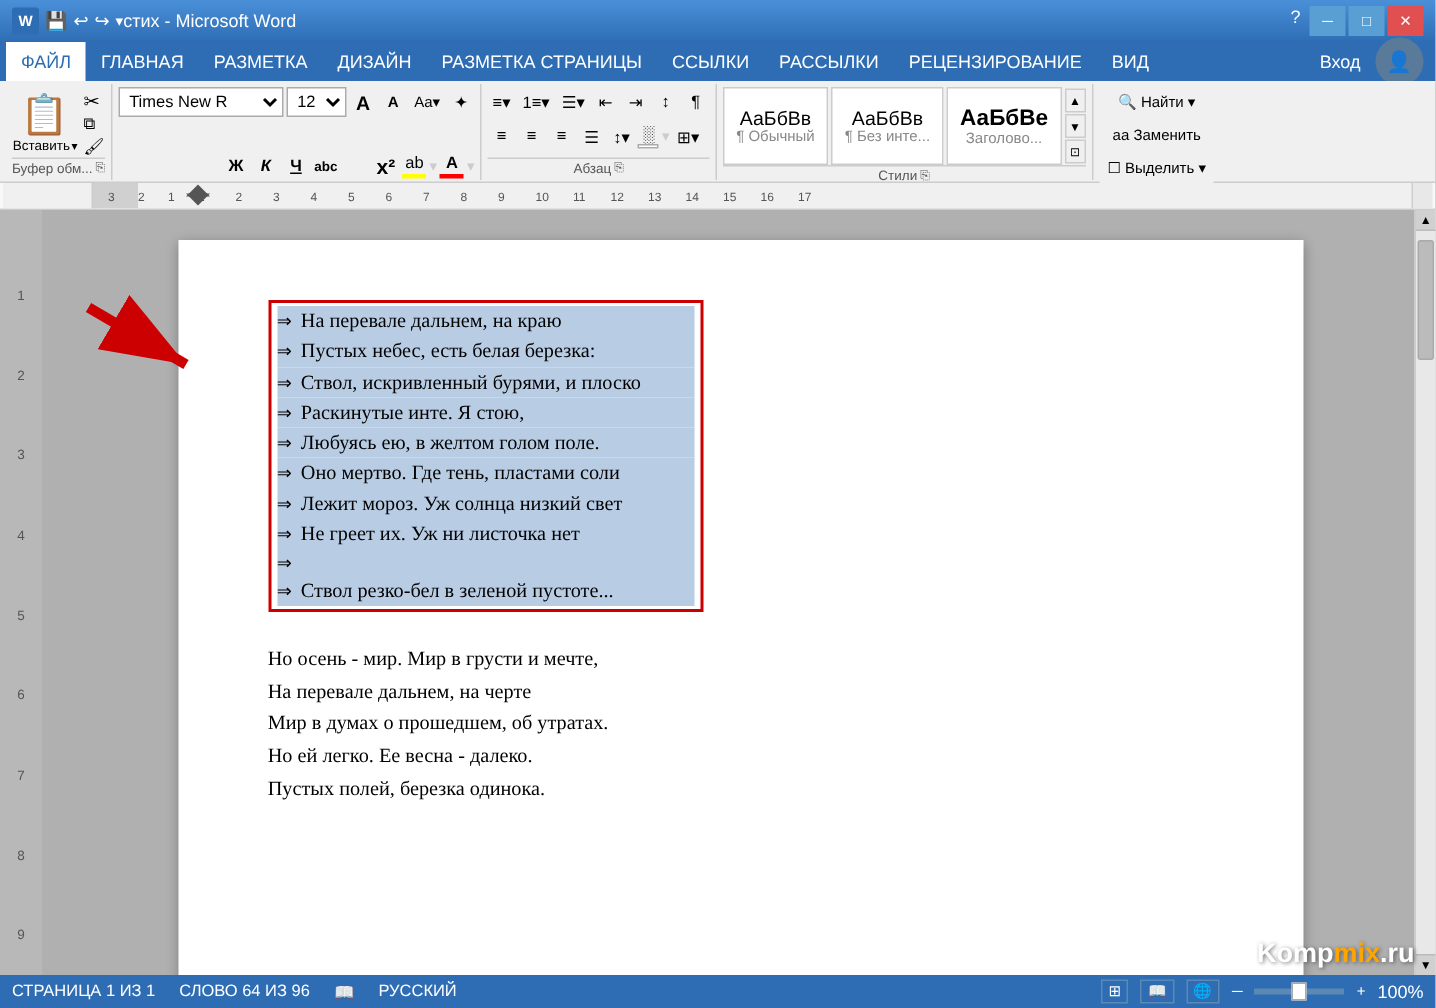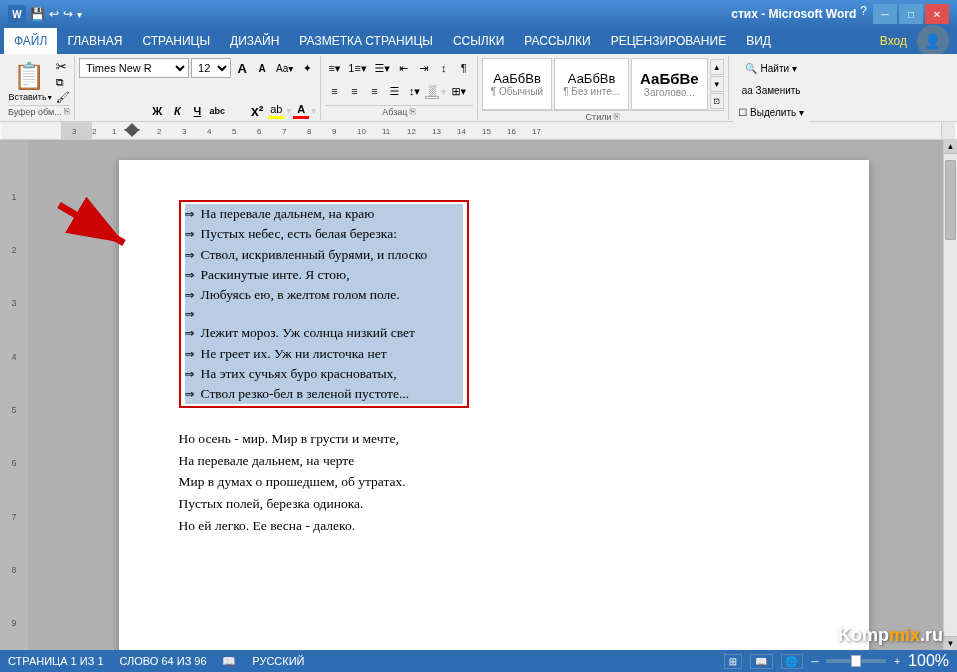--- a/index.html
+++ b/index.html
@@ -9,21 +9,21 @@
     .title-bar {
       background: linear-gradient(to bottom, #4a90d9, #2e6db4);
       height: 28px;
       display: flex;
       align-items: center;
       justify-content: space-between;
       padding: 0 8px;
       color: white;
     }
     .title-bar-left { display: flex; align-items: center; gap: 4px; }
-    .title-bar-title { flex: 1; text-align: right; font-size: 12px; color: white; font-weight: bold; }
+    .title-bar-title { flex: 1; text-align: left; font-size: 12px; color: white; }
     .title-bar-controls { display: flex; gap: 2px; }
     .title-btn { width: 24px; height: 20px; background: #5a9fd4; border: none; color: white; font-size: 10px; cursor: pointer; display: flex; align-items: center; justify-content: center; }
     .title-btn.close { background: #e05050; }
 
     
     .menu-bar {
       background: #2e6db4;
       height: 26px;
       display: flex;
       align-items: center;
@@ -35,21 +35,21 @@
       font-size: 12px;
       cursor: pointer;
       height: 100%;
       display: flex;
       align-items: center;
     }
     .menu-item.active {
       background: white;
       color: #2e6db4;
     }
-    .menu-right { margin-left: auto; color: #fde047; font-size: 12px; padding: 2px 10px; cursor: pointer; }
+    .menu-right { margin-left: auto; color: #ffffff; font-size: 12px; padding: 2px 10px; cursor: pointer; }
     .font-select {
       height: 20px;
       font-size: 11px;
       border: 1px solid #aaa;
       background: white;
       padding: 0 2px;
       width: 110px;
       cursor: pointer;
     }
     .size-select {
@@ -313,21 +313,21 @@
       <span style="color:white;font-size:12px;cursor:pointer;padding:0 4px;">?</span>
       <button class="title-btn">─</button>
       <button class="title-btn">□</button>
       <button class="title-btn close">✕</button>
     </div>
   </div>
 
   <div class="menu-bar">
     <div class="menu-item active">ФАЙЛ</div>
     <div class="menu-item">ГЛАВНАЯ</div>
-    <div class="menu-item">СТРАНИЦЫ</div>
+    <div class="menu-item">РАЗМЕТКА</div>
     <div class="menu-item">ДИЗАЙН</div>
     <div class="menu-item">РАЗМЕТКА СТРАНИЦЫ</div>
     <div class="menu-item">ССЫЛКИ</div>
     <div class="menu-item">РАССЫЛКИ</div>
     <div class="menu-item">РЕЦЕНЗИРОВАНИЕ</div>
     <div class="menu-item">ВИД</div>
     <div class="menu-right">Вход</div>
     <div style="width:32px;height:32px;background:#5a7a9a;border-radius:50%;display:flex;align-items:center;justify-content:center;margin-right:4px;">
       <span style="color:white;font-size:14px;">👤</span>
     </div>
@@ -551,46 +551,46 @@
           <div class="poem-line selected">
             <span class="arrow-sym">⇒</span>
             <span>Раскинутые инте. Я стою,</span>
           </div>
           <div class="poem-line selected">
             <span class="arrow-sym">⇒</span>
             <span>Любуясь ею, в желтом голом поле.</span>
           </div>
           <div class="poem-line selected">
             <span class="arrow-sym">⇒</span>
+            <span>Оно мертво. Где тень, пластами соли</span>
           </div>
           <div class="poem-line selected">
             <span class="arrow-sym">⇒</span>
             <span>Лежит мороз. Уж солнца низкий свет</span>
           </div>
           <div class="poem-line selected">
             <span class="arrow-sym">⇒</span>
             <span>Не греет их. Уж ни листочка нет</span>
           </div>
           <div class="poem-line selected">
             <span class="arrow-sym">⇒</span>
-            <span>На этих сучьях буро красноватых,</span>
           </div>
           <div class="poem-line selected">
             <span class="arrow-sym">⇒</span>
             <span>Ствол резко-бел в зеленой пустоте...</span>
           </div>
         </div>
 
         
         <div class="poem-normal">
           <div>Но осень - мир. Мир в грусти и мечте,</div>
           <div>На перевале дальнем, на черте</div>
           <div>Мир в думах о прошедшем, об утратах.</div>
+          <div>Но ей легко. Ее весна - далеко.</div>
           <div>Пустых полей, березка одинока.</div>
-          <div>Но ей легко. Ее весна - далеко.</div>
         </div>
       </div>
 
       <div style="position:absolute;right:0;top:0;bottom:0;width:14px;background:#e8e8e8;border-left:1px solid #ccc;">
         <div style="position:absolute;top:0;left:0;right:0;height:14px;background:#d0d0d0;border-bottom:1px solid #bbb;display:flex;align-items:center;justify-content:center;cursor:pointer;font-size:8px;">▲</div>
         <div style="position:absolute;top:20px;left:1px;right:1px;height:80px;background:#bbb;border:1px solid #aaa;border-radius:2px;cursor:pointer;"></div>
         <div style="position:absolute;bottom:0;left:0;right:0;height:14px;background:#d0d0d0;border-top:1px solid #bbb;display:flex;align-items:center;justify-content:center;cursor:pointer;font-size:8px;">▼</div>
       </div>
     </div>
   </div>
@@ -604,20 +604,20 @@
 
       <button style="background:transparent;border:1px solid #5a8ab4;color:white;font-size:10px;padding:1px 4px;cursor:pointer;">⊞</button>
       <button style="background:transparent;border:1px solid #5a8ab4;color:white;font-size:10px;padding:1px 4px;cursor:pointer;">📖</button>
       <button style="background:transparent;border:1px solid #5a8ab4;color:white;font-size:10px;padding:1px 4px;cursor:pointer;">🌐</button>
 
       <span style="font-size:10px;">─</span>
       <div style="width:60px;height:4px;background:#5a8ab4;position:relative;cursor:pointer;">
         <div style="position:absolute;left:50%;top:-4px;width:10px;height:12px;background:white;border:1px solid #aaa;transform:translateX(-50%);"></div>
       </div>
       <span style="font-size:10px;">+</span>
-      <span style="font-size:16px;">100%</span>
+      <span style="font-size:12px;">100%</span>
     </div>
 
     <div style="position:absolute;bottom:26px;right:14px;font-size:18px;font-weight:bold;z-index:10;">
       <span style="color:#ffffff;text-shadow:1px 1px 3px rgba(0,0,0,0.5);">Komp</span><span style="color:#ffa500;text-shadow:1px 1px 3px rgba(0,0,0,0.5);">mix</span><span style="color:#ffffff;text-shadow:1px 1px 3px rgba(0,0,0,0.5);">.ru</span>
     </div>
   </div>
 </div>
 
 </body></html>

